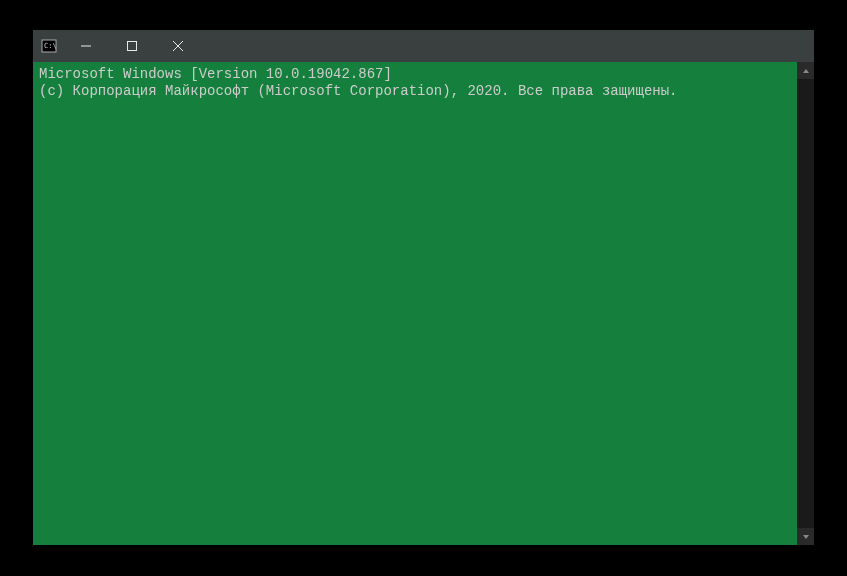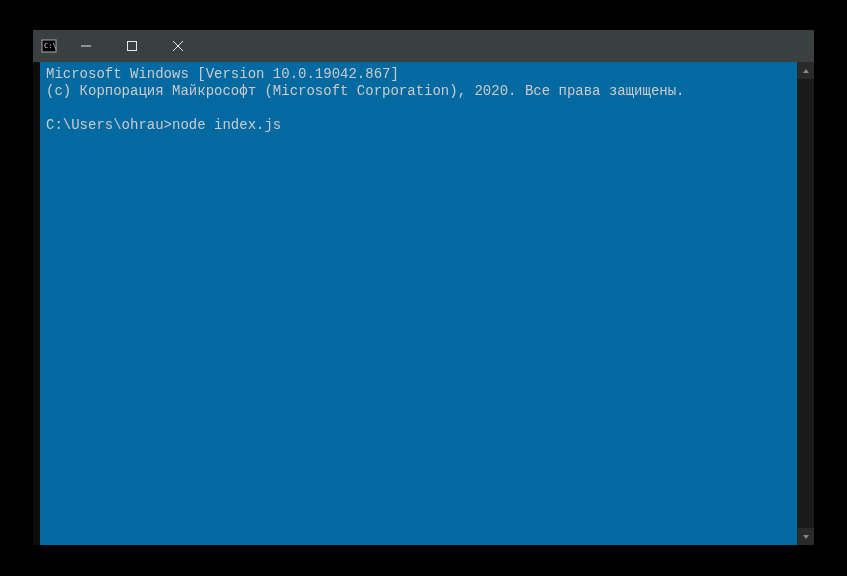--- a/index.html
+++ b/index.html
@@ -53,23 +53,22 @@
       align-items: center;
       justify-content: center;
       color: #e8e8e8;
       font-size: 12px;
       cursor: pointer;
     }
     .titlebar-btn svg { width: 10px; height: 10px; stroke: #e8e8e8; stroke-width: 1; fill: none; }
     .console-body {
       flex: 1;
       display: flex;
-      background: #0369a1;
+      background: #15803d;
       position: relative;
-      margin-left: 7px;
     }
     .console-content {
       flex: 1;
       padding: 4px 6px;
       color: #cccccc;
       font-family: Consolas, 'Courier New', monospace;
       font-size: 14px;
       line-height: 17px;
       white-space: pre;
       overflow: hidden;
@@ -121,21 +120,21 @@
             <line x1="0" y1="0" x2="10" y2="10"></line>
             <line x1="10" y1="0" x2="0" y2="10"></line>
           </svg>
       </div>
     </div>
   </div>
   <div class="console-body">
     <div class="console-content"><span>Microsoft Windows [Version 10.0.19042.867]</span>
 <span>(c) Корпорация Майкрософт (Microsoft Corporation), 2020. Все права защищены.</span>
 
-<span class="prompt-line"><span>C:\Users\ohrau&gt;</span><span>node index.js</span></span></div>
+</div>
     <div class="scrollbar">
       <div class="scroll-arrow up">
         <svg viewBox="0 0 8 8">
             <polygon points="4,2 7,6 1,6"></polygon>
           </svg>
       </div>
       <div class="scroll-arrow down">
         <svg viewBox="0 0 8 8">
             <polygon points="4,6 1,2 7,2"></polygon>
           </svg>

